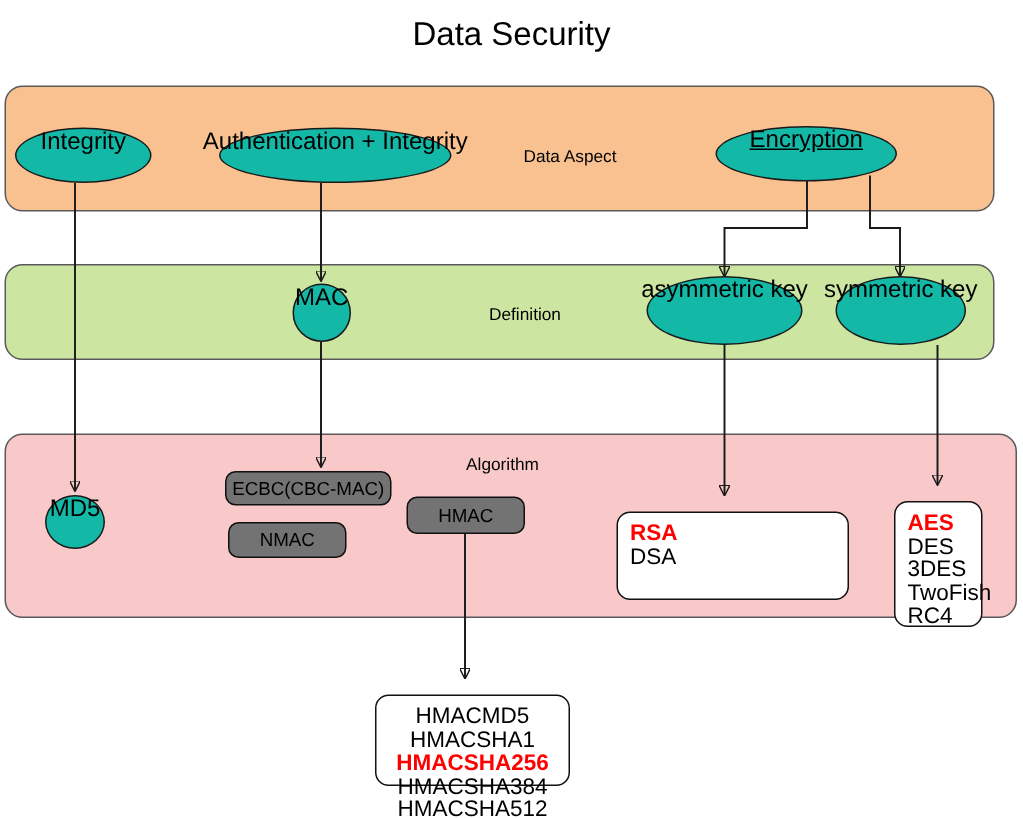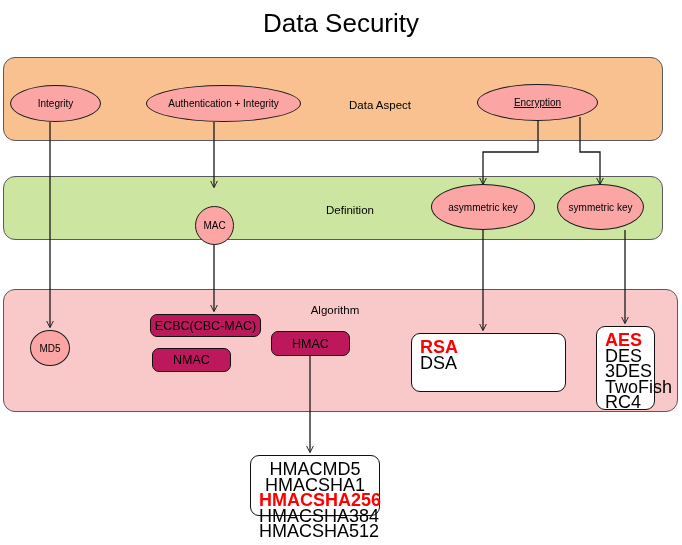--- a/index.html
+++ b/index.html
@@ -19,21 +19,21 @@
     left: 0; top: 0;
     width: 682px;
     height: 545px;
   }
   .diagram-title {
     position: absolute;
     left: 0;
     top: 6px;
     width: 682px;
     text-align: center;
-    font-size: 26px;
+    font-size: 22px;
     color: #000000;
     font-family: "Liberation Sans", sans-serif;
     line-height: 34px;
     white-space: nowrap;
   }
   .band {
     position: absolute;
     border: 1px solid #5a5a5a;
     border-radius: 12px;
     box-sizing: border-box;
@@ -41,57 +41,57 @@
   .band-label {
     position: absolute;
     font-size: 11.5px;
     font-weight: normal;
     color: #000000;
     white-space: nowrap;
     text-align: center;
   }
   .node-ellipse {
     position: absolute;
-    background: #fca5a5;
+    background: #14b8a6;
     border: 1.4px solid #1a1a1a;
     border-radius: 50%;
     box-sizing: border-box;
     display: flex;
-    align-items: center;
     justify-content: center;
-    font-size: 10px;
+    font-size: 16px;
     color: #000000;
     white-space: nowrap;
     z-index: 5;
   }
   .node-box {
     position: absolute;
-    background: #be185d;
+    background: #737373;
     border: 1.5px solid #111111;
     border-radius: 7px;
     box-sizing: border-box;
     display: flex;
     align-items: center;
     justify-content: center;
     font-size: 12.5px;
     color: #000000;
     white-space: nowrap;
     z-index: 5;
   }
   .list-box {
     position: absolute;
     background: #ffffff;
     border: 1.5px solid #111111;
     border-radius: 9px;
     box-sizing: border-box;
     padding: 6px 8px;
     z-index: 5;
-    font-size: 18px;
+    font-size: 15px;
     line-height: 15.5px;
     color: #000000;
+    margin-top: 8px;
   }
   .list-box .li {
     white-space: nowrap;
   }
   .hl {
     color: #ff0000;
     font-weight: bold;
   }
   svg line, svg polyline, svg path {
     stroke: #1a1a1a;
@@ -145,21 +145,21 @@
 </div>
 
 <div class="node-ellipse" style="left:146px; top:85px; width:155px; height:37px;">
   <span>Authentication + Integrity</span>
 </div>
 
 <div class="node-ellipse" style="left:477px; top:84px; width:121px; height:37px;text-decoration:underline;">
   <span>Encryption</span>
 </div>
 
-<div class="node-ellipse" style="left:195px; top:206px; width:39px; height:39px;">
+<div class="node-ellipse" style="left:195px; top:189px; width:39px; height:39px;">
   <span>MAC</span>
 </div>
 
 <div class="node-ellipse" style="left:431px; top:184px; width:104px; height:46px;">
   <span>asymmetric key</span>
 </div>
 
 <div class="node-ellipse" style="left:557px; top:184px; width:87px; height:46px;">
   <span>symmetric key</span>
 </div>

